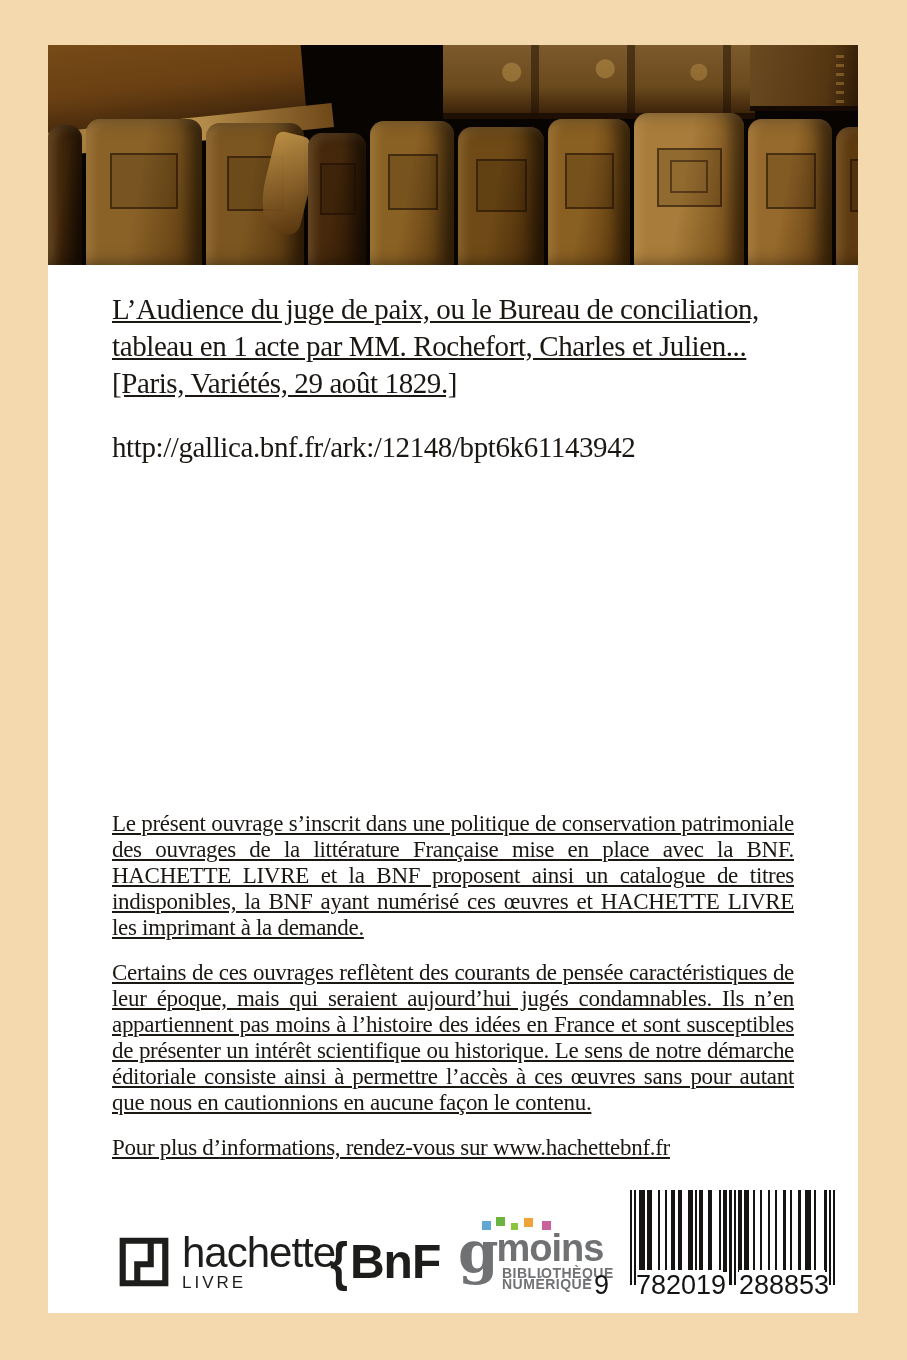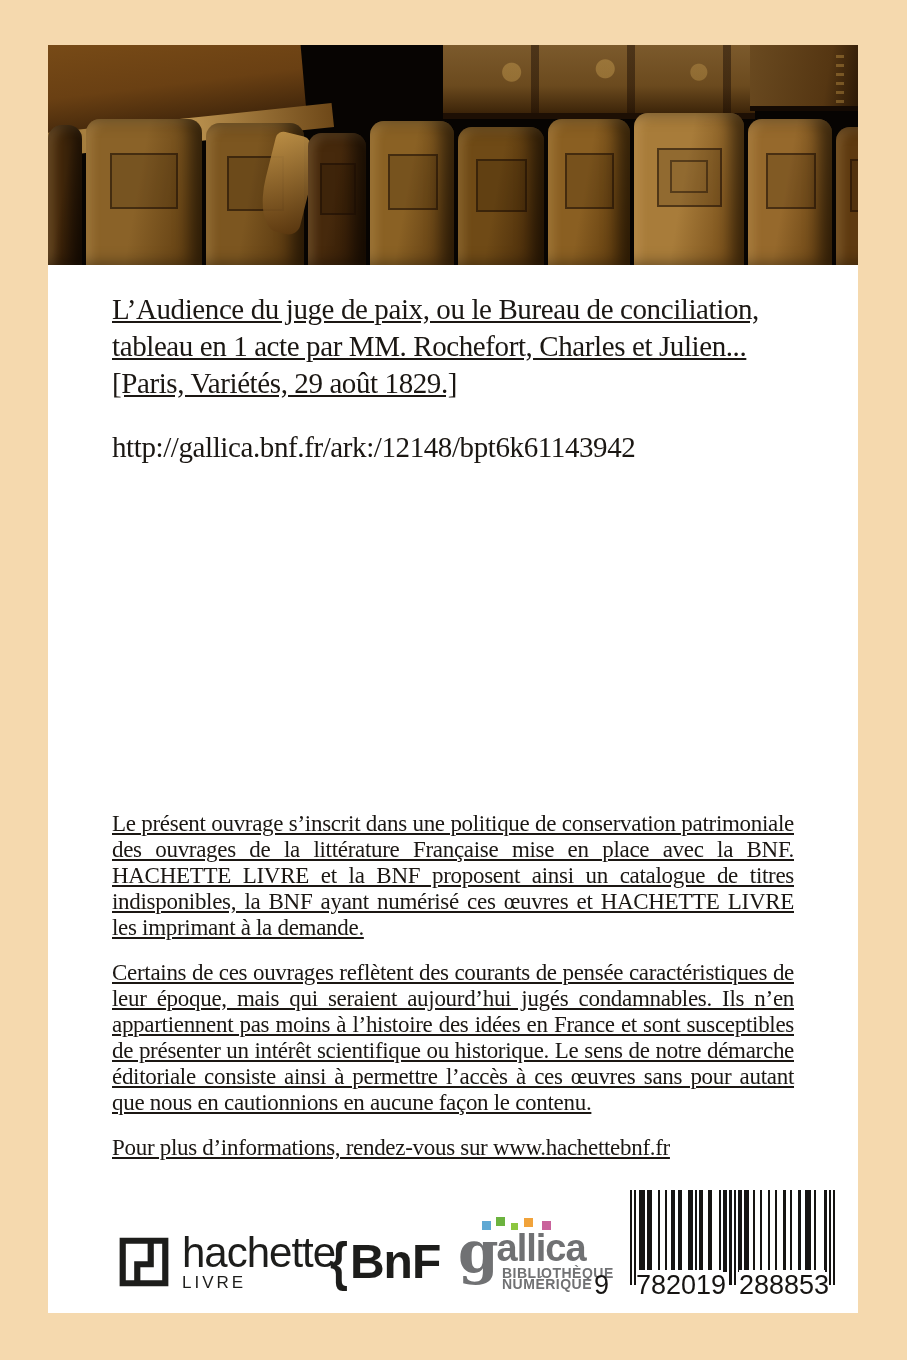--- a/index.html
+++ b/index.html
@@ -202,21 +202,21 @@
         <div class="logo-gallica" style="color: rgb(112, 113, 115);">
           <div class="confetti">
             <span style="background: rgb(95, 168, 211);"></span>
               <span style="background: rgb(108, 179, 63);"></span>
               <span style="background: rgb(140, 198, 63);"></span>
               <span style="background: rgb(241, 163, 59);"></span>
               <span style="background: rgb(201, 98, 155);"></span>
           </div>
           <div class="gallica-word">
             <span class="gallica-g">g</span>
-            <span class="gallica-rest">allica</span>
+            <span class="gallica-rest">moins</span>
           </div>
           <div class="gallica-sub">
             <div>BIBLIOTHÈQUE</div>
             <div>NUMÉRIQUE</div>
           </div>
         </div>
 
         <div class="barcode">
           <div class="barcode-bars">
               <div class="bar tall" style="left: 0px;"></div>

